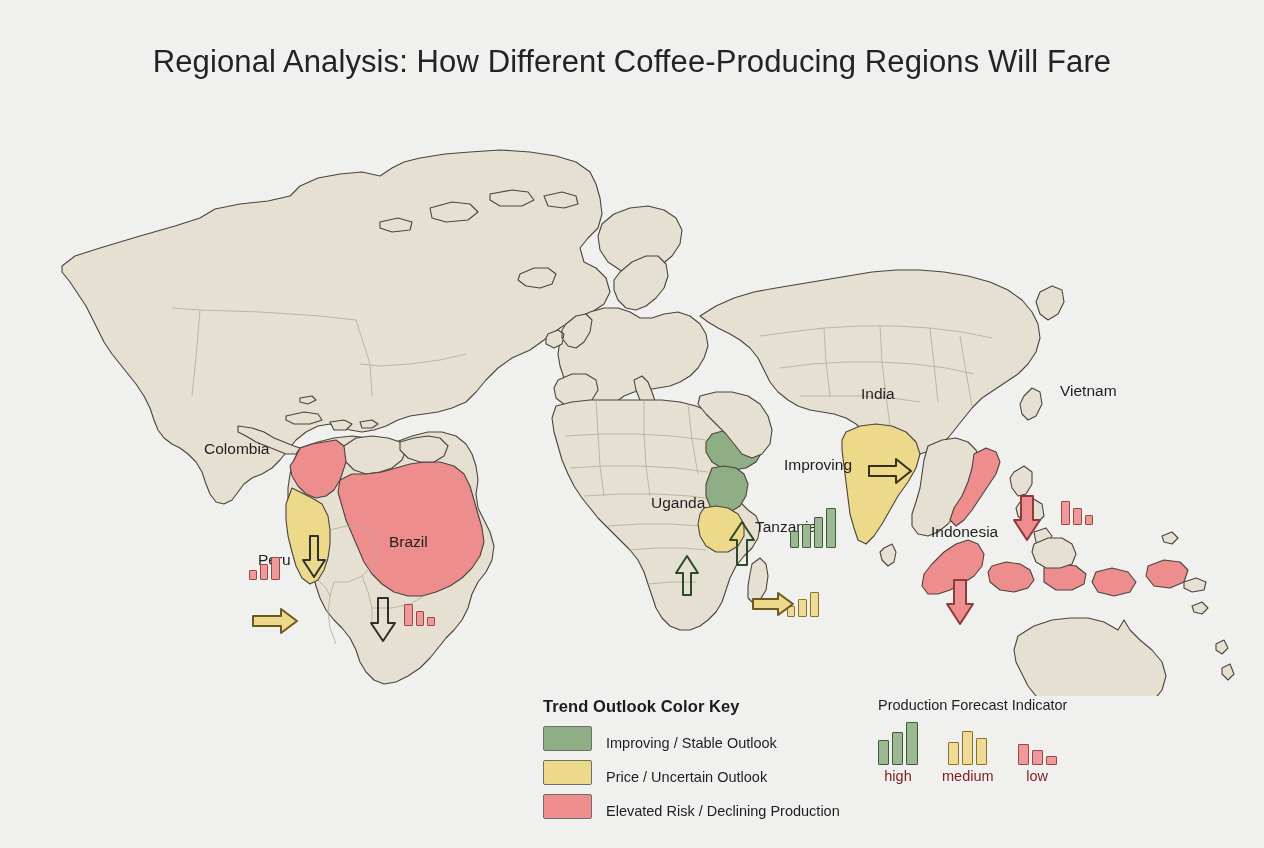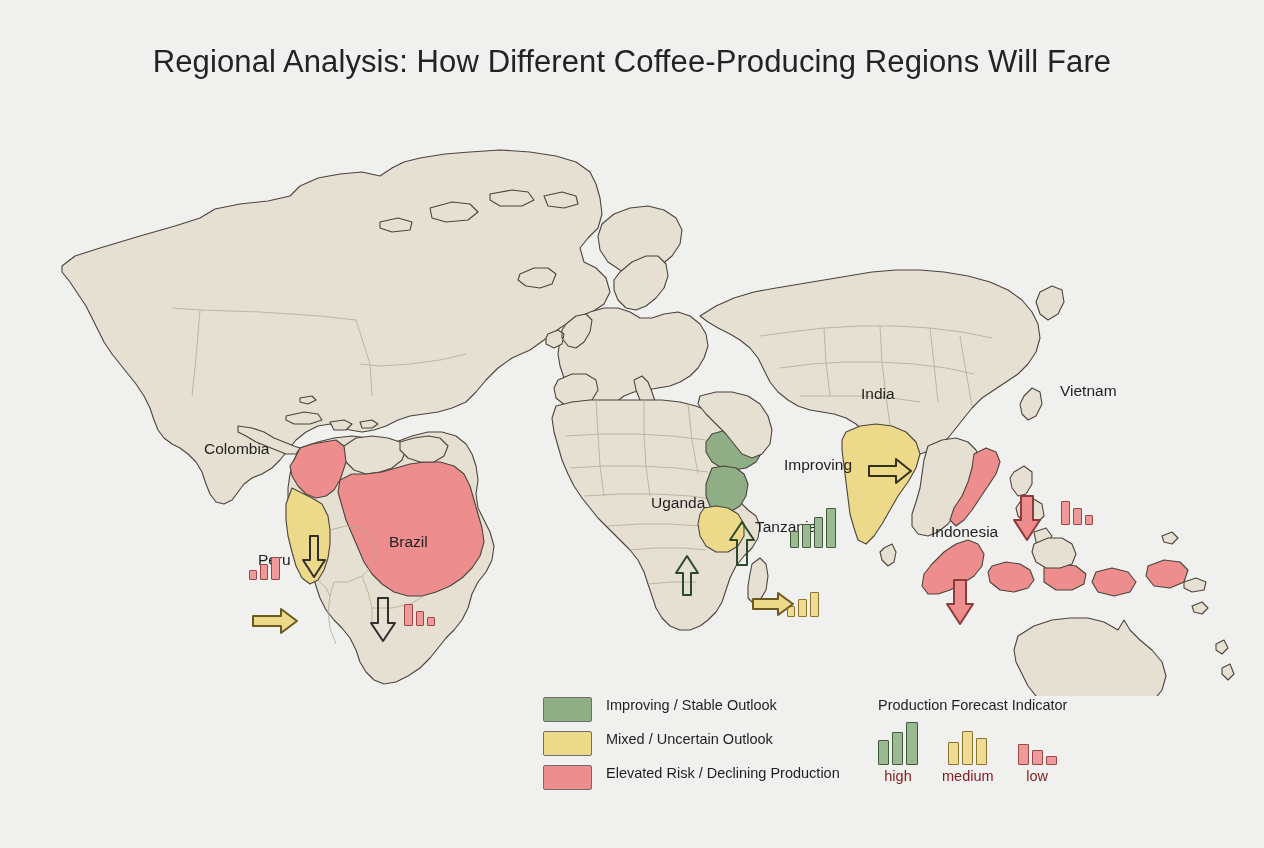--- a/index.html
+++ b/index.html
@@ -42,21 +42,21 @@
 
   
   .arrow{position:absolute;}
 
   
   .legend{position:absolute;}
   .legend-h{
     font-size:16.5px;font-weight:bold;color:#1c1c1c;margin:0 0 10px 0;
     letter-spacing:.1px;white-space:nowrap;
   }
-  .sw-row{display:flex;align-items:flex-start;margin-bottom:9px;}
+  .sw-row{display:flex;align-items:flex-end;margin-bottom:9px;}
   .sw{width:47px;height:23px;border:1.4px solid #6e6e6e;border-radius:2px;margin-right:14px;flex:none;}
   .sw-label{font-size:14.5px;color:#1f1f1f;white-space:nowrap;}
 
   .vi-sub{font-size:14.5px;color:#1f1f1f;margin:0 0 6px 0;white-space:nowrap;}
   .ind-row{display:flex;align-items:flex-end;gap:24px;}
   .ind{display:flex;flex-direction:column;align-items:center;}
   .ind .bars{position:relative;height:44px;}
   .ind-cap{font-size:14.5px;margin-top:3px;color:#7f1d1d;}
   .trend-row{display:flex;align-items:center;gap:10px;}
 </style>
@@ -341,28 +341,29 @@
     <svg class="arrow" style="left:1011px;top:398px;" width="32" height="48" viewBox="0 0 32 48">
       <path d="M10,2 L22,2 L22,26 L29,26 L16,46 L3,26 L10,26 Z" fill="#ed8d8d" stroke="#8c3b3b" stroke-width="2" stroke-linejoin="round"></path>
     </svg>
 
     <svg class="arrow" style="left:944px;top:482px;" width="32" height="48" viewBox="0 0 32 48">
       <path d="M10,2 L22,2 L22,26 L29,26 L16,46 L3,26 L10,26 Z" fill="#ed8d8d" stroke="#8c3b3b" stroke-width="2" stroke-linejoin="round"></path>
     </svg>
   </div>
 
   <div class="legend" style="left:543px;top:697px;">
+    <div class="legend-h">Trend Outlook Color Key</div>
 
     <div class="sw-row">
       <span class="sw" style="background:#8fae85;"></span>
       <span class="sw-label">Improving / Stable Outlook</span>
     </div>
     <div class="sw-row">
       <span class="sw" style="background:#ecd98a;"></span>
-      <span class="sw-label">Mixed / Uncertain Outlook</span>
+      <span class="sw-label">Price / Uncertain Outlook</span>
     </div>
     <div class="sw-row">
       <span class="sw" style="background:#ed8d8d;"></span>
       <span class="sw-label">Elevated Risk / Declining Production</span>
     </div>
   </div>
 
   <div class="legend" style="left:878px;top:697px;">
 
     <div style="display:flex;align-items:flex-end;gap:27px;">

